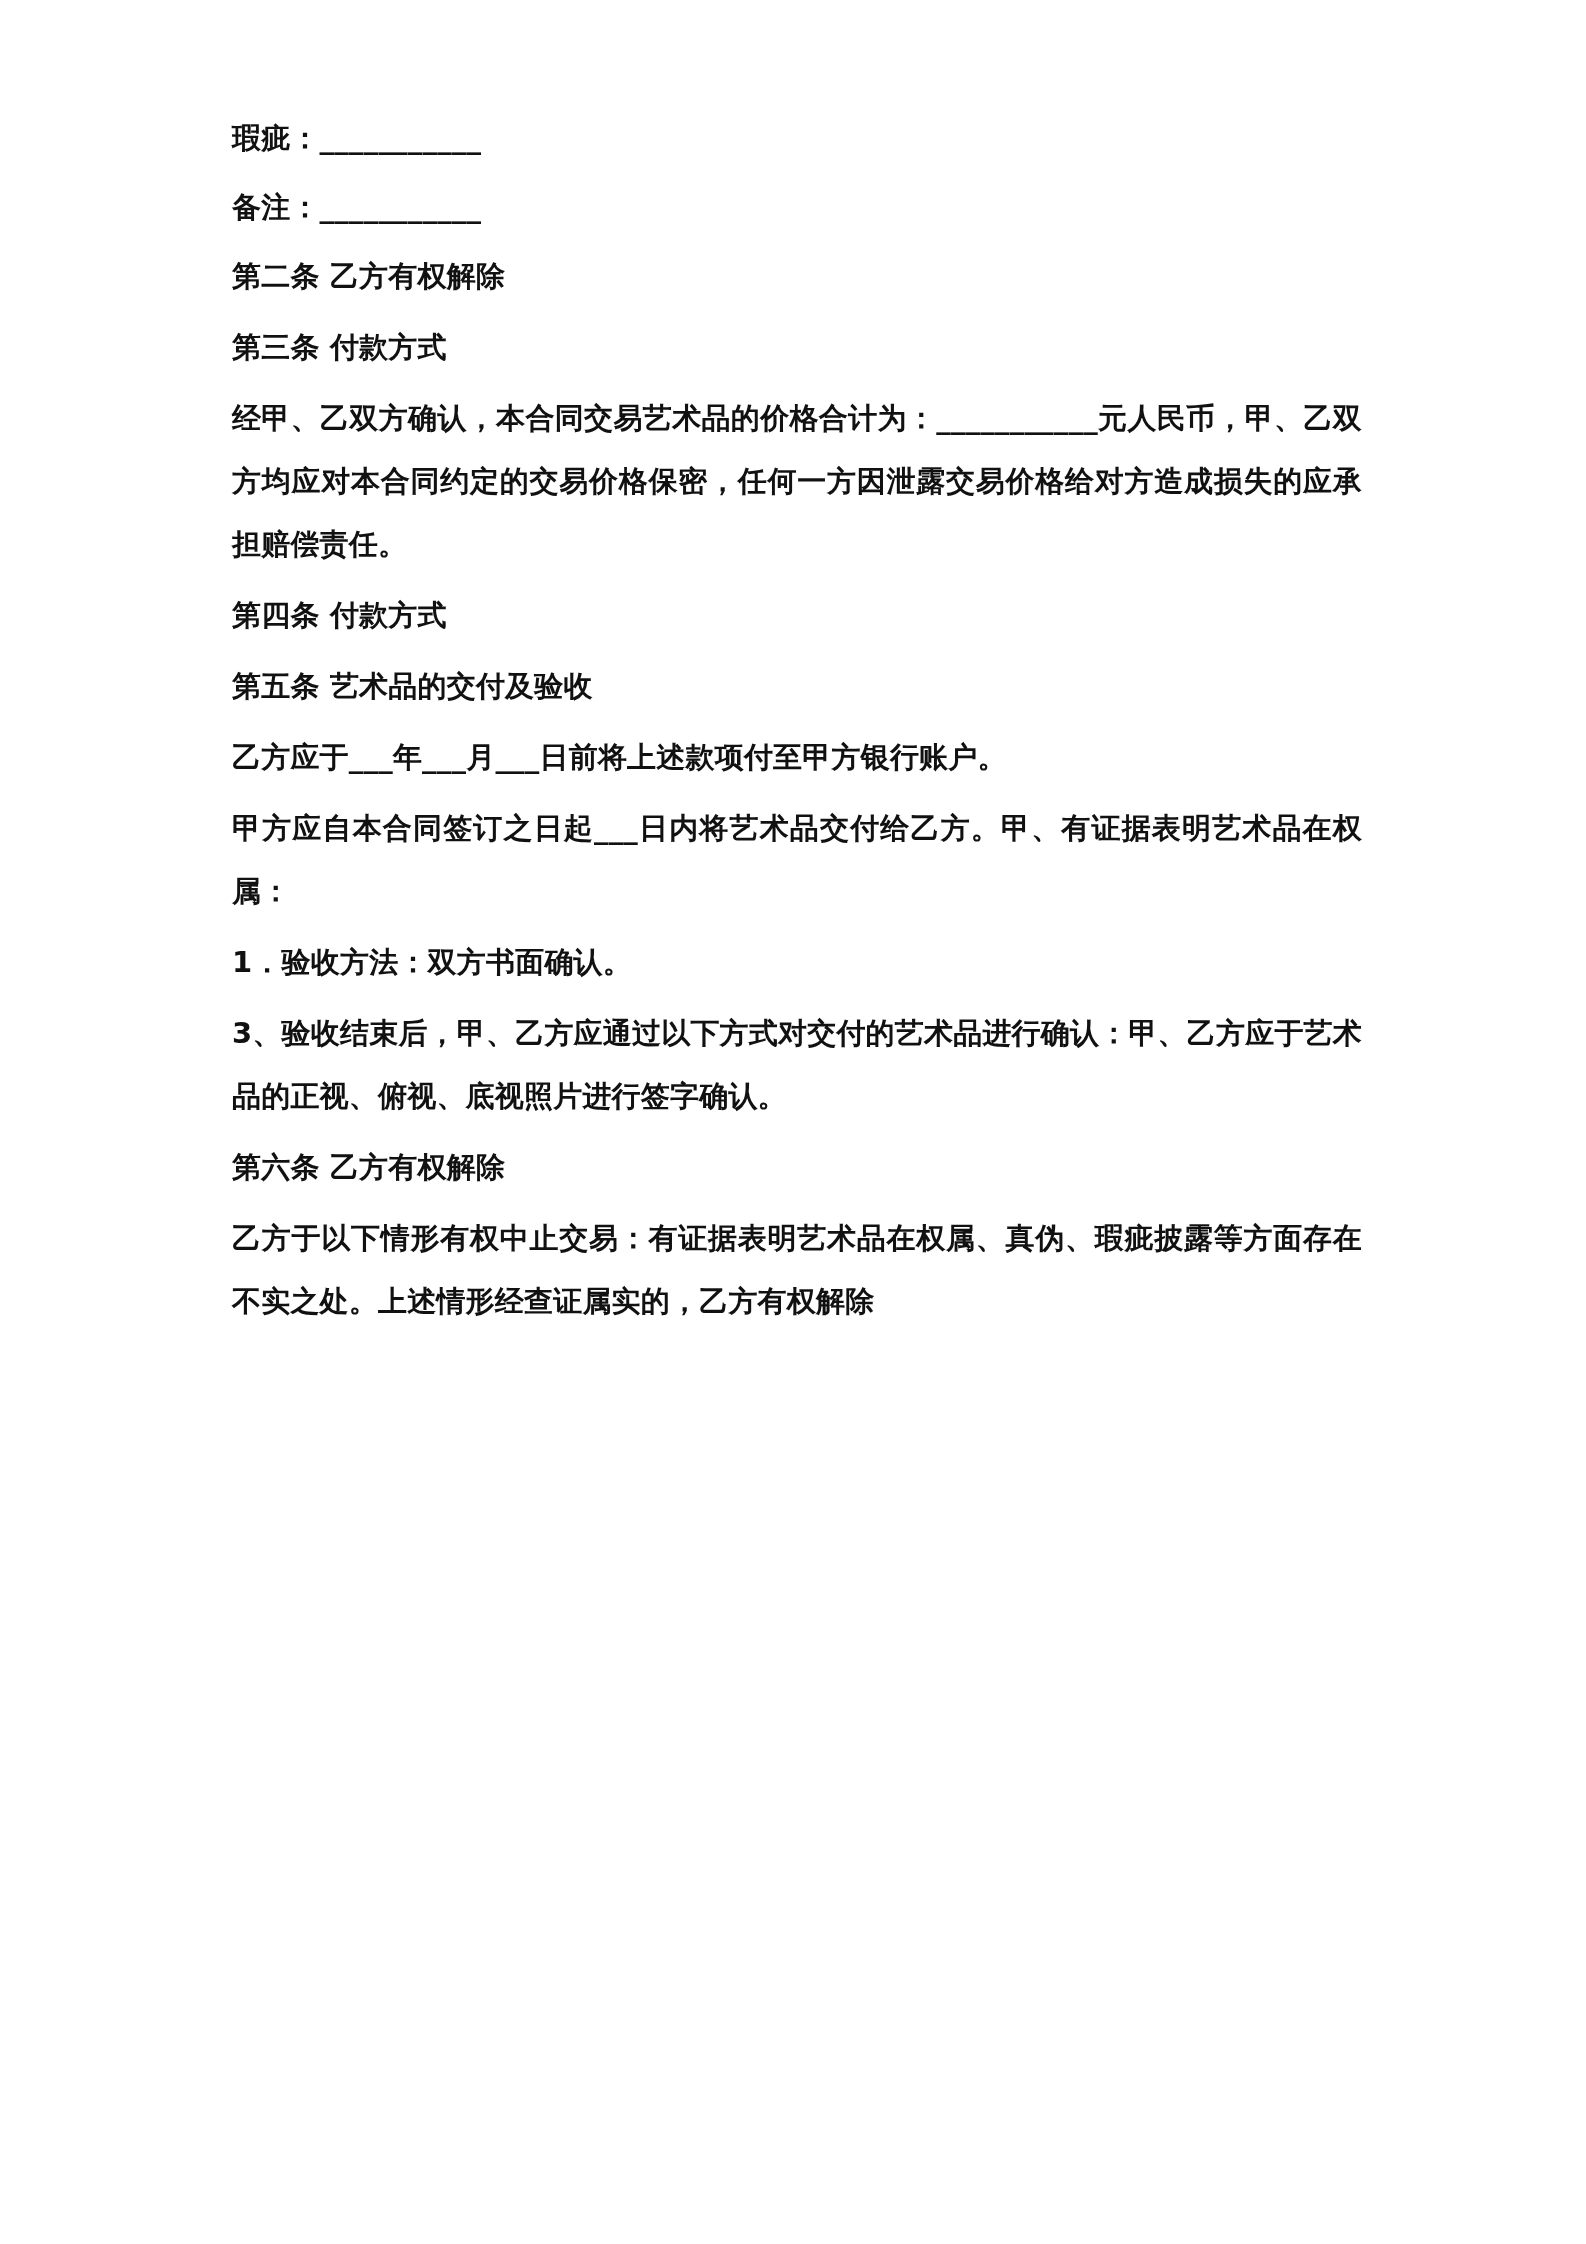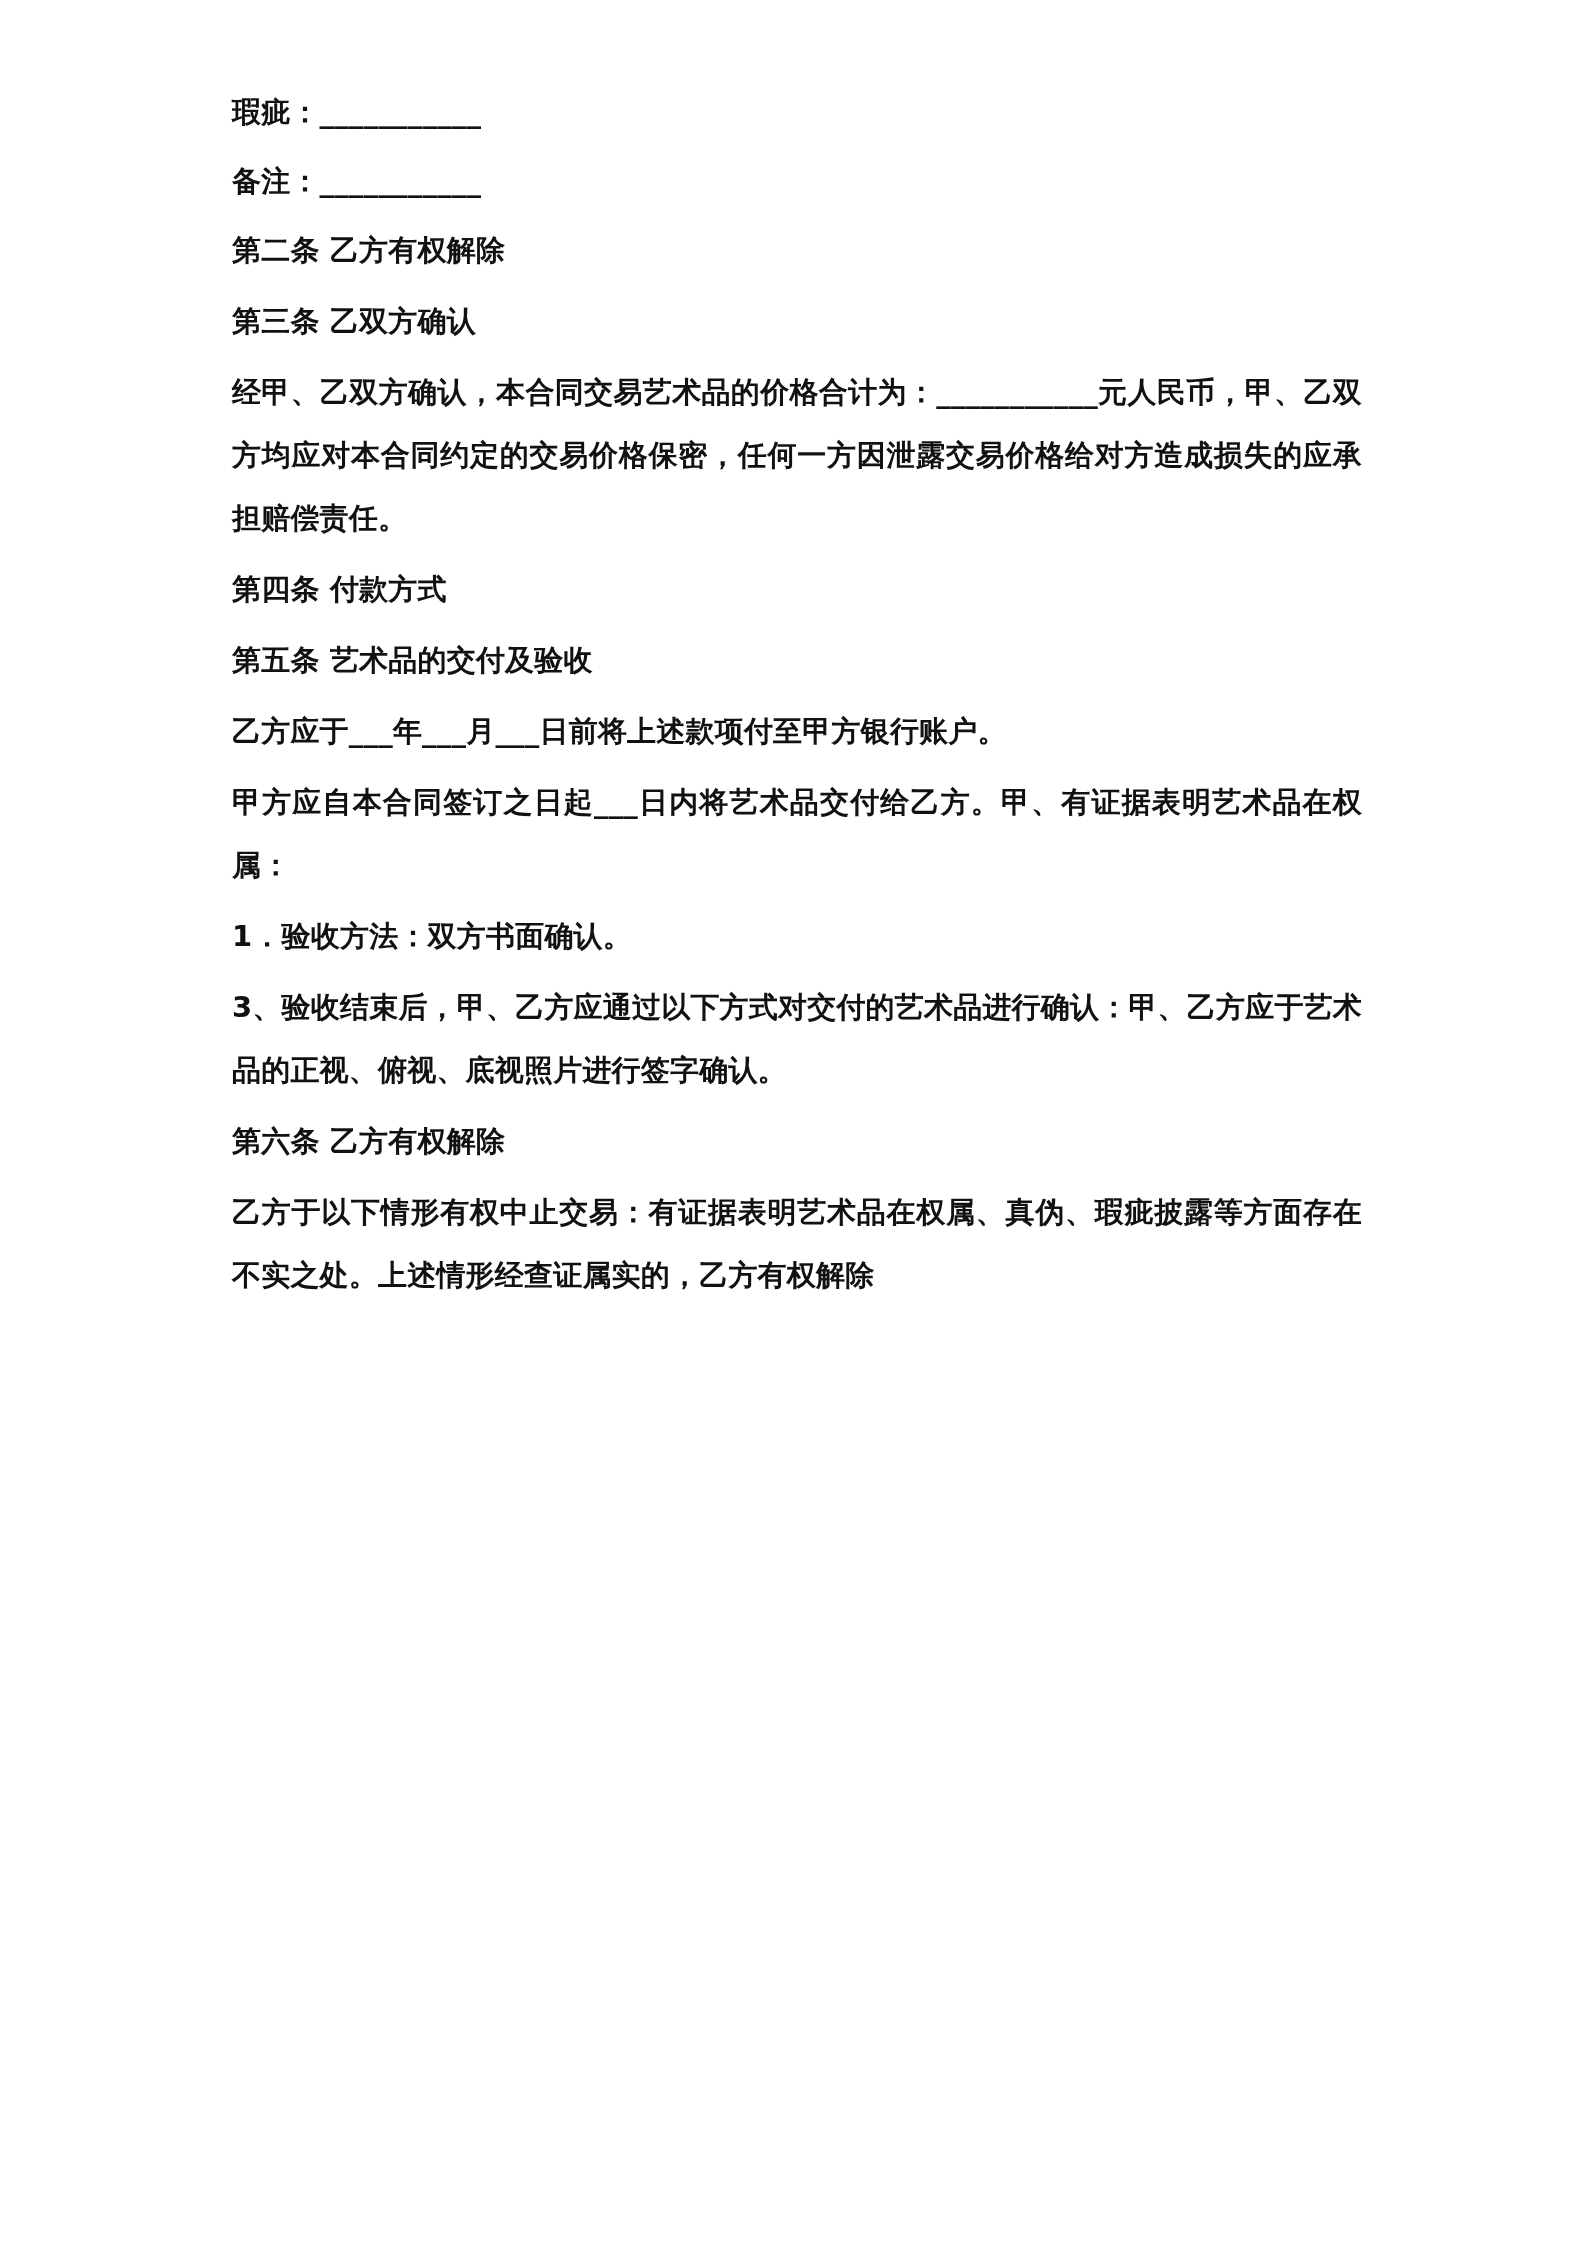--- a/index.html
+++ b/index.html
@@ -12,21 +12,21 @@
     height: 2244px;
     font-family: "DejaVu Sans", "Liberation Sans", sans-serif;
     color: #000000;
     -webkit-font-smoothing: antialiased;
   }
   .page {
     position: relative;
     width: 1586px;
     height: 1968px;
     box-sizing: border-box;
-    padding: 81px 205px 0 232px;
+    padding: 107px 205px 0 232px;
     background: #ffffff;
   }
   .doc-body {
     width: 1130px;
   }
   .para {
     font-size: 29px;
     line-height: 63px;
     letter-spacing: 0.2px;
     text-align: justify;
@@ -48,21 +48,21 @@
 <div class="page">
   <div class="doc-body">
 
     <p class="para tight">瑕疵：___________</p>
 
     <p class="para tight">备注：___________</p>
 
     <p class="para heading">第二条  乙方有权解除</p>
 
 
-    <p class="para heading">第三条  乙双方确认</p>
+    <p class="para heading">第三条  付款方式</p>
 
     <p class="para">经甲、乙双方确认，本合同交易艺术品的价格合计为：___________元人民币，甲、乙双方均应对本合同约定的交易价格保密，任何一方因泄露交易价格给对方造成损失的应承担赔偿责任。</p>
 
     <p class="para heading">第四条  付款方式</p>
 
     <p class="para heading">第五条  艺术品的交付及验收</p>
 
     <p class="para">乙方应于___年___月___日前将上述款项付至甲方银行账户。</p>
 
     <p class="para">甲方应自本合同签订之日起___日内将艺术品交付给乙方。甲、有证据表明艺术品在权属：</p>

